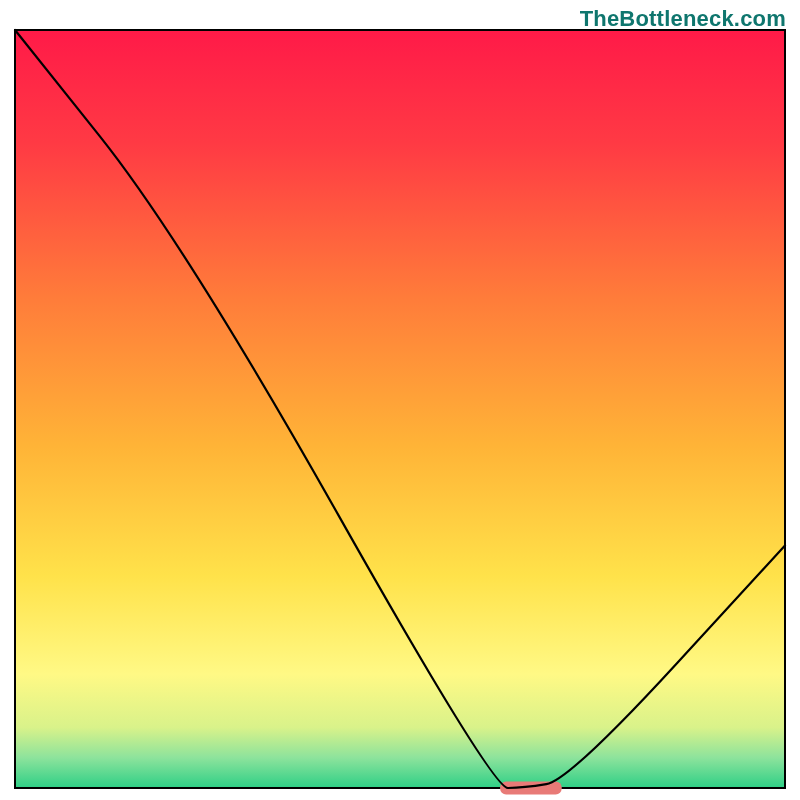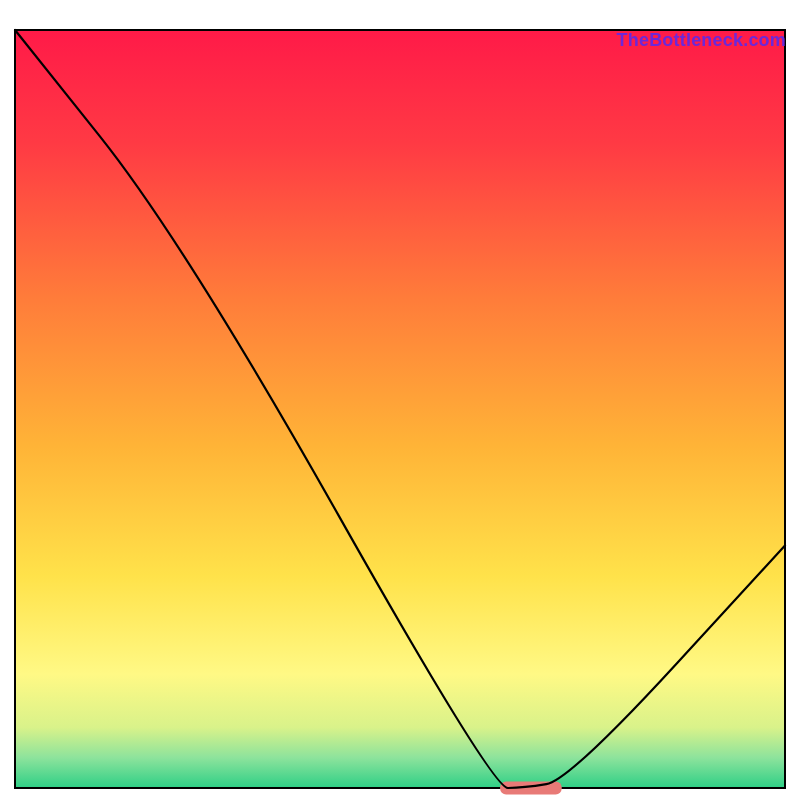--- a/index.html
+++ b/index.html
@@ -12,26 +12,25 @@
   }
   .chart-wrapper {
     position: relative;
     width: 800px;
     height: 800px;
   }
   .watermark {
     position: absolute;
     top: 6px;
     right: 14px;
-    font-size: 18px;
+    font-size: 22px;
     font-weight: 600;
-    color: #6d28d9;
+    color: #0f766e;
     letter-spacing: 0.2px;
     z-index: 10;
-    margin-top: 24px;
   }
   svg {
     display: block;
   }
 </style>
 </head>
 <body>
 
 <div class="chart-wrapper">
   <div class="watermark">TheBottleneck.com</div>

